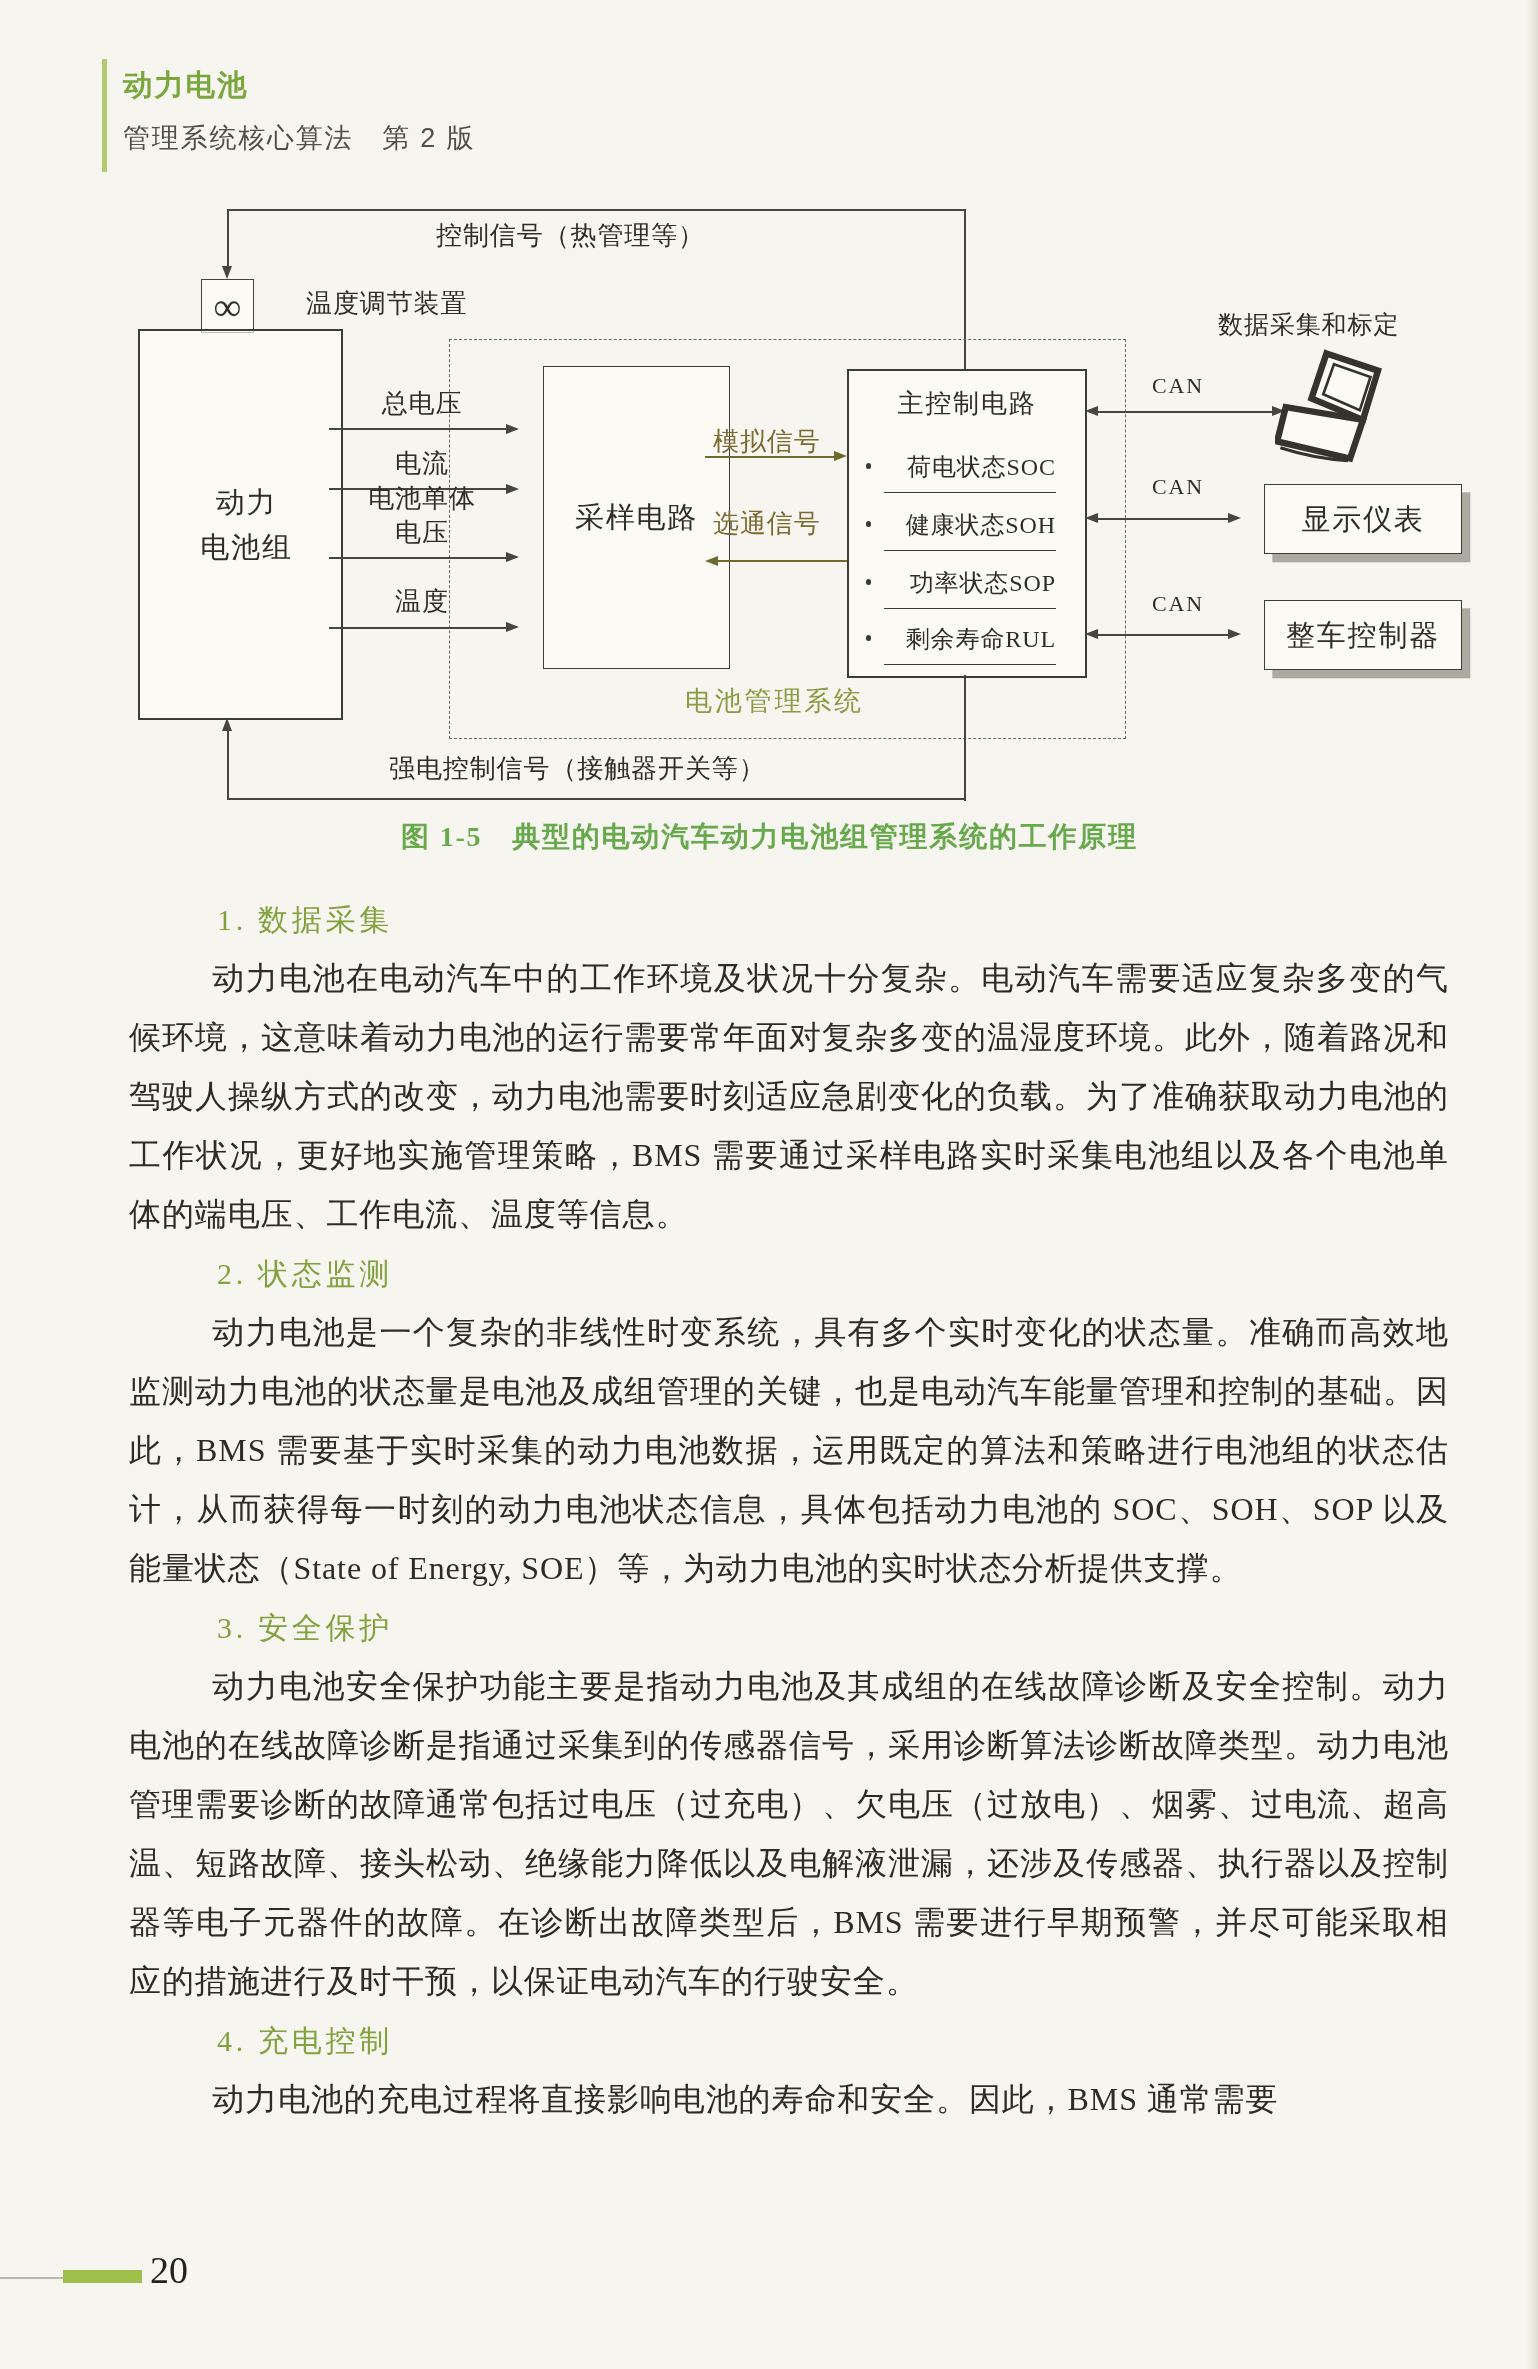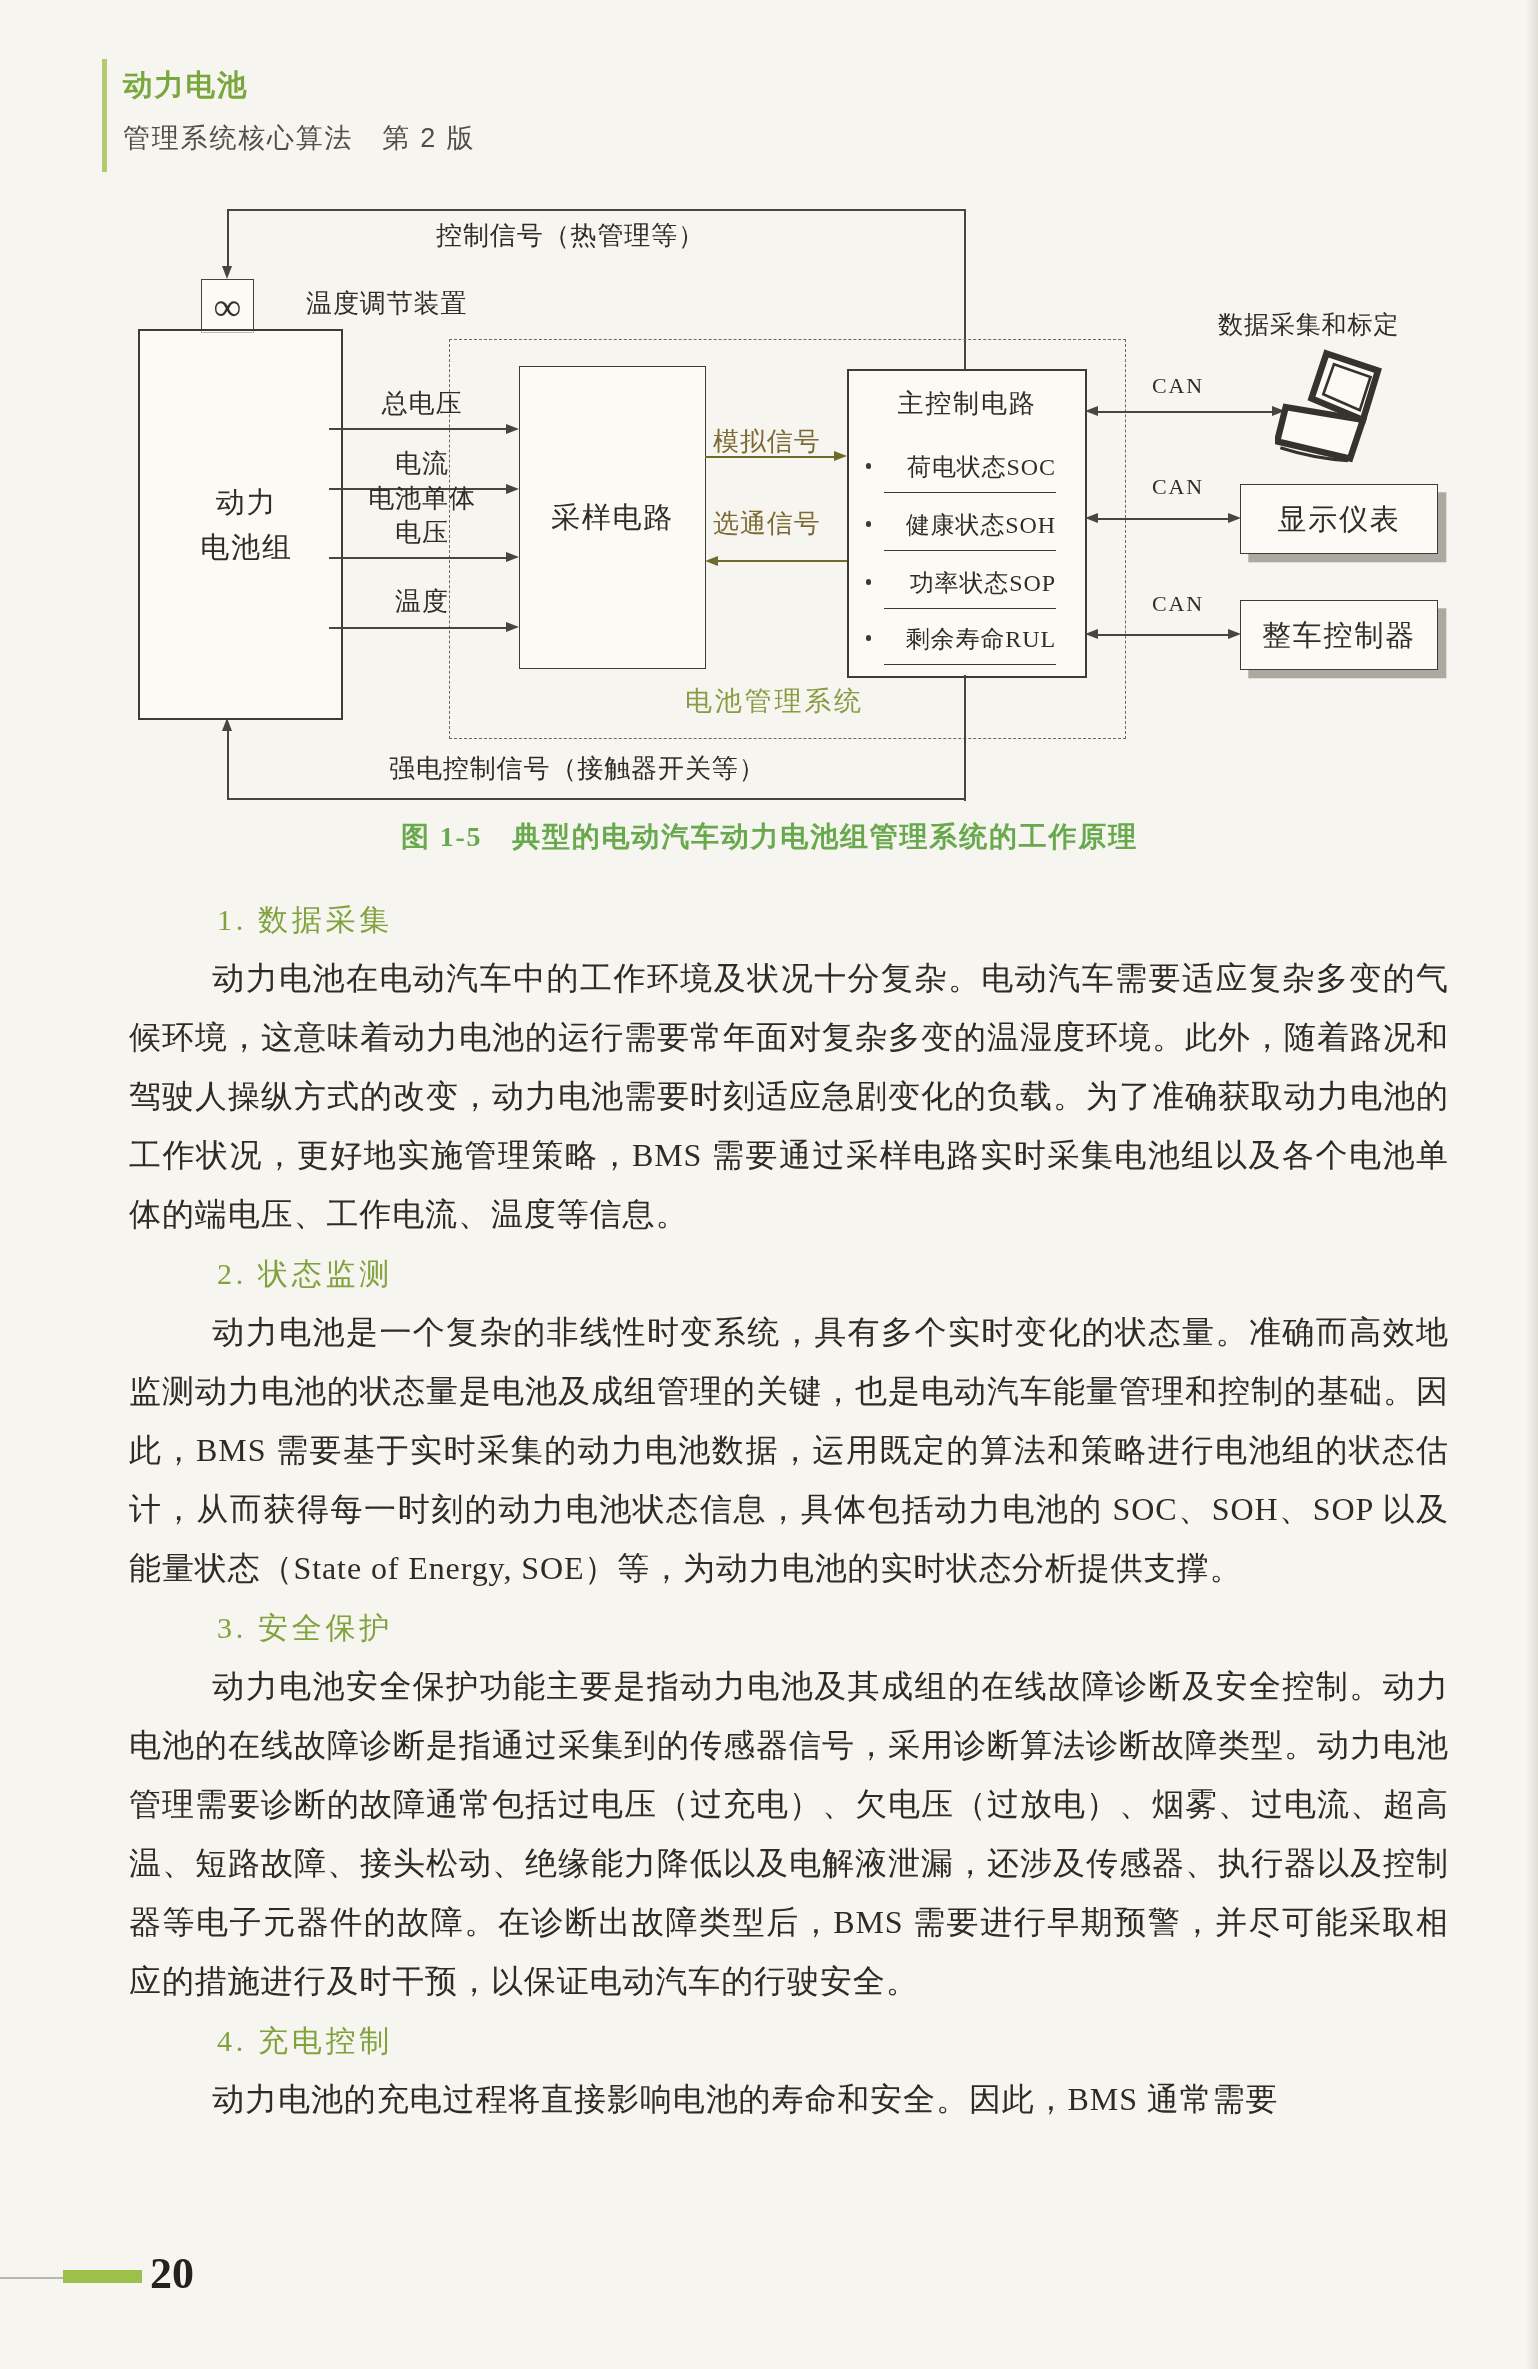--- a/index.html
+++ b/index.html
@@ -23,21 +23,21 @@
   .ah.r{border-top:5.5px solid transparent;border-bottom:5.5px solid transparent;border-left:13px solid #47453d;}
   .ah.l{border-top:5.5px solid transparent;border-bottom:5.5px solid transparent;border-right:13px solid #47453d;}
   .ah.u{border-left:5.5px solid transparent;border-right:5.5px solid transparent;border-bottom:13px solid #47453d;}
   .ah.d{border-left:5.5px solid transparent;border-right:5.5px solid transparent;border-top:13px solid #47453d;}
   .ah.olr{border-left-color:#6e6b2d;}
   .ah.oll{border-right-color:#6e6b2d;}
 
   .bx{position:absolute;border:2.8px solid #3e3c35;display:flex;flex-direction:column;
       align-items:center;justify-content:center;text-align:center;background:rgba(253,252,248,0.65);
       font-size:29px;color:#2f2d28;letter-spacing:1.8px;line-height:1.55;}
-  .bx.thin{border-width:1.8px;}
+  .bx.thin{border-width:1.8px;margin-left:24px;}
   .dash{position:absolute;border:1.8px dashed #6b695f;background:transparent;}
   .shadow{box-shadow:8.3px 8.3px 0 rgba(110,106,94,0.55);}
 
   .dlabel{position:absolute;font-size:26px;color:#2f2d28;white-space:nowrap;letter-spacing:0.9px;}
   .dlabel.c{text-align:center;white-space:normal;}
   .sig{color:#7c6a33;}
   .bmslbl{color:#8a9a45;letter-spacing:2.8px;font-size:27px;}
   .can{font-size:22px;letter-spacing:1.8px;font-family:"Liberation Serif","DejaVu Serif",serif;}
 
   
@@ -52,21 +52,21 @@
   .caption{position:absolute;left:0;top:818px;width:1539px;text-align:center;font-size:28px;font-weight:bold;
            color:#68a94e;letter-spacing:1.8px;}
 
   
   .textblock{position:absolute;left:129px;top:890px;width:1320px;}
   .sec-h{font-size:30px;color:#81a23f;line-height:59px;letter-spacing:3.7px;padding-left:88px;margin:0;font-weight:normal;}
   .sec-p{font-size:32px;color:#2d2b26;line-height:59px;text-align:justify;text-indent:2.6em;margin:0;letter-spacing:0.9px;}
 
   .footline{position:absolute;left:0;top:2277px;width:63px;height:1.8px;background:#b9b6ac;}
   .footdash{position:absolute;left:63px;top:2270px;width:79px;height:13px;background:#9dc04b;}
-  .pagenum{position:absolute;left:150px;top:2248px;font-size:44px;color:#23221e;font-weight:bold;}
+  .pagenum{position:absolute;left:150px;top:2248px;font-size:38px;color:#23221e;}
 </style>
 </head>
 <body>
 
 <div class="page">
 
   <div class="hbar"></div>
   <div class="btitle">动力电池</div>
   <div class="bsub">管理系统核心算法　第 2 版</div>
 

